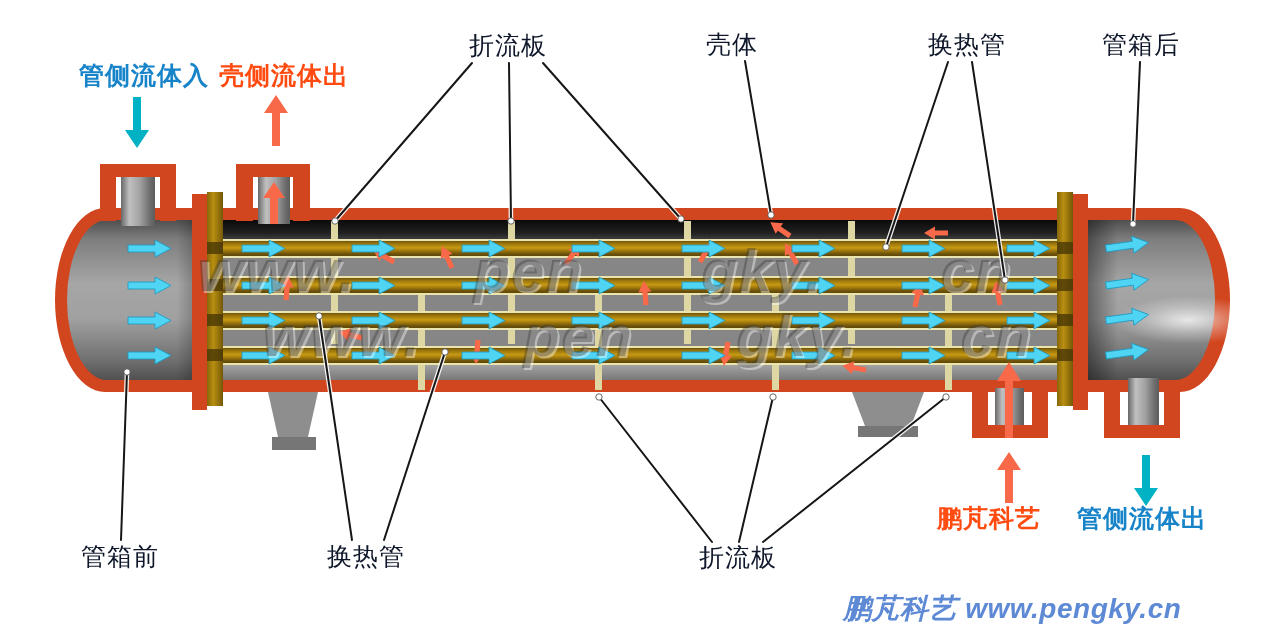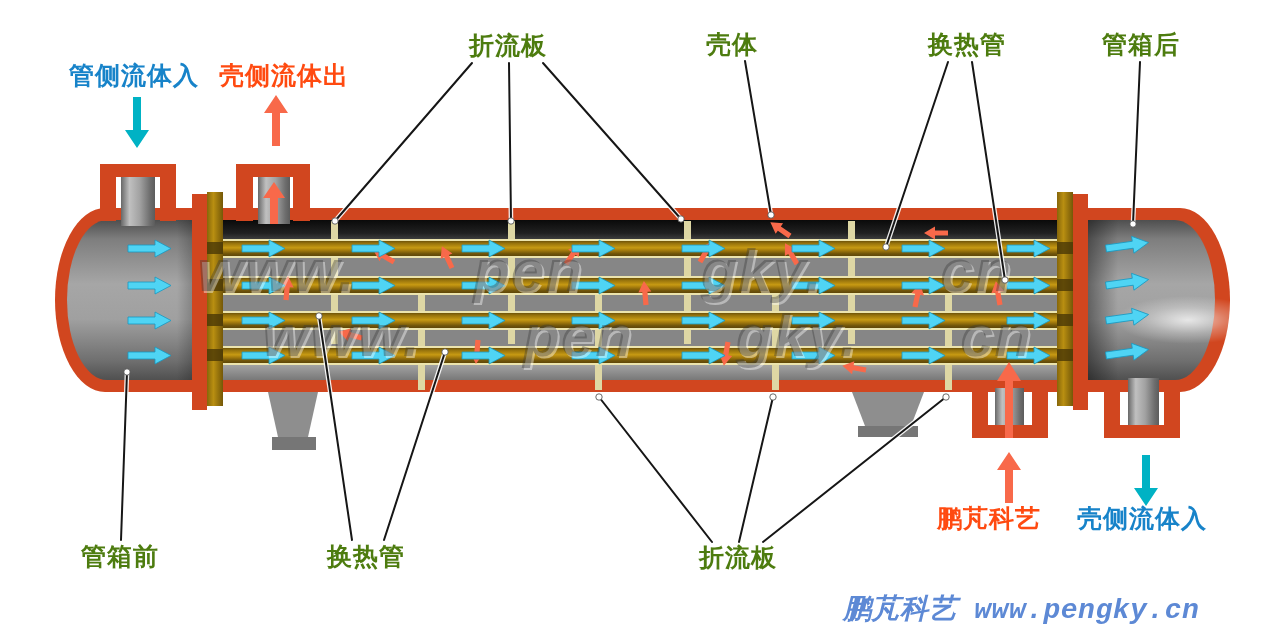--- a/index.html
+++ b/index.html
@@ -3,29 +3,29 @@
 <meta charset="utf-8">
 <style>
   html,body { margin:0; padding:0; background:#ffffff; }
   #stage {
     position:relative; width:1280px; height:644px; overflow:hidden;
     background:#ffffff;
     font-family:"Liberation Sans","DejaVu Sans",sans-serif;
   }
   #stage svg { position:absolute; left:0; top:0; }
   .lbl {
-    position:absolute; font-size:25px; font-weight:700; color:#4d7c0f;
+    position:absolute; font-size:25px; font-weight:400; color:#0f172a;
     white-space:nowrap; line-height:1.1; letter-spacing:1px;
   }
   .lbl.center { transform:translateX(-50%); }
   .lbl.blue   { color:#1783c9; font-weight:700; }
   .lbl.orange { color:#ff4a10; font-weight:700;text-align:right; }
   .brand {
     position:absolute; font-size:28px; font-weight:700; font-style:italic;
-    color:#5d89d5; white-space:nowrap; letter-spacing:0.5px;font-family:Liberation Mono, monospace;
+    color:#5d89d5; white-space:nowrap; letter-spacing:0.5px;
   }
   
   .red   { fill:#d1461f; }
   .gold  { fill:url(#gSheet); }
   .cream { fill:#ded7a4; }
   .ca    { fill:#4fd4f4; stroke:#1898c0; stroke-width:0.8; }
   .teal  { fill:#00b2c4; }
   .oa    { fill:#f8694a; }
   .wm, .wmw {
     font-family:"Liberation Sans","DejaVu Sans",sans-serif;
@@ -311,26 +311,26 @@
       <circle cx="127" cy="372" r="3.2"></circle>
       <circle cx="319" cy="316" r="3.2"></circle>
       <circle cx="445" cy="352" r="3.2"></circle>
       <circle cx="599" cy="397" r="3.2"></circle>
       <circle cx="773" cy="397" r="3.2"></circle>
       <circle cx="946" cy="397" r="3.2"></circle>
     </g>
   </g>
 </svg>
 
-<div class="lbl blue" style="left:69px;  top:62px">管侧流体入</div>
+<div class="lbl blue" style="left:79px;  top:62px">管侧流体入</div>
 <div class="lbl orange" style="left:219px; top:62px">壳侧流体出</div>
 <div class="lbl center" style="left:508px; top:32px">折流板</div>
 <div class="lbl center" style="left:732px; top:31px">壳体</div>
 <div class="lbl center" style="left:967px; top:31px">换热管</div>
 <div class="lbl center" style="left:1141px;top:31px">管箱后</div>
 <div class="lbl center" style="left:120px; top:543px">管箱前</div>
 <div class="lbl center" style="left:366px; top:543px">换热管</div>
 <div class="lbl center" style="left:738px; top:544px">折流板</div>
 <div class="lbl orange" style="left:937px; top:505px">鹏芃科艺</div>
-<div class="lbl blue" style="left:1077px;top:505px">壳侧流体入</div>
+<div class="lbl blue" style="left:1077px;top:505px">管侧流体出</div>
 <div class="brand" style="left:843px; top:590px">鹏芃科艺 www.pengky.cn</div>
 
 </div>
 
 </body></html>

